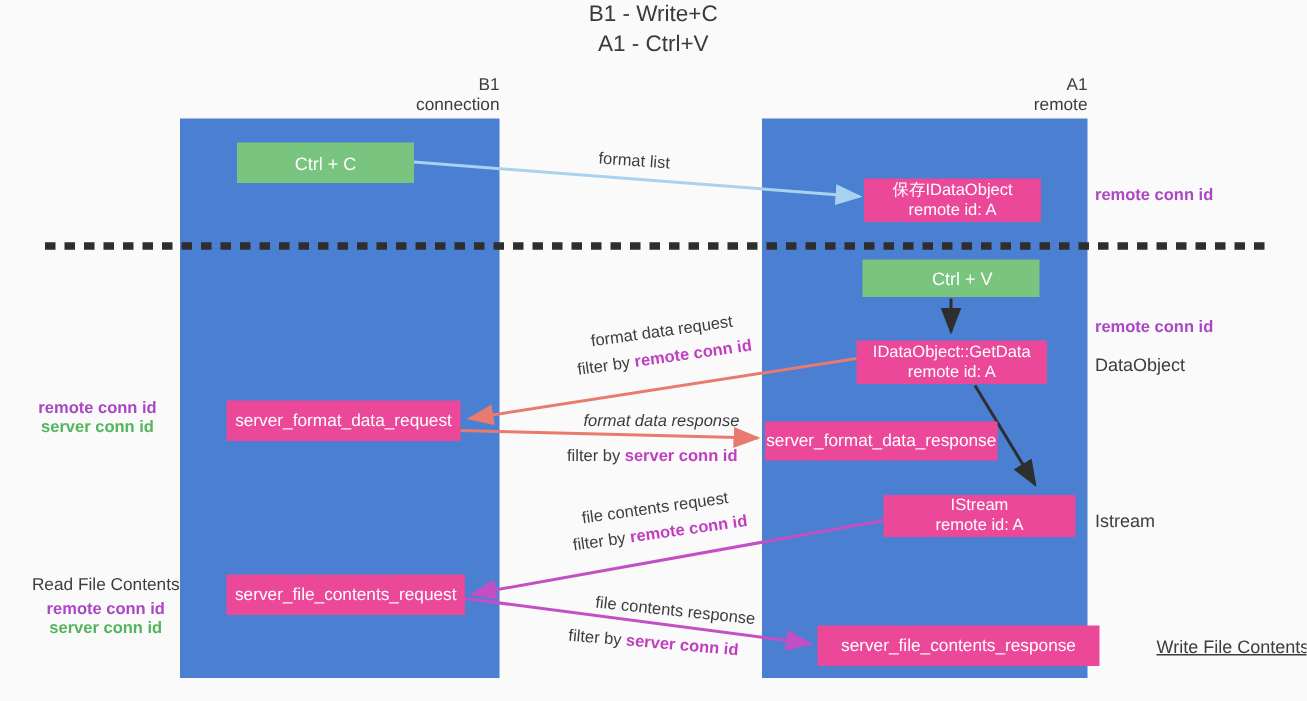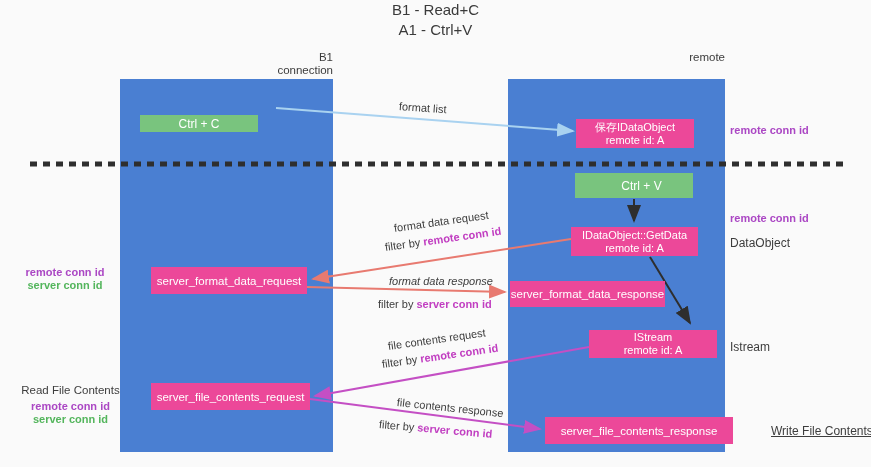--- a/index.html
+++ b/index.html
@@ -43,29 +43,30 @@
   .rot-pos4 { transform:rotate(4deg); }
   .rot-pos6 { transform:rotate(6deg); }
   .rot-pos5 { transform:rotate(5deg); }
 </style>
 </head>
 <body>
 
 <div class="canvas">
 
   <div class="title-block">
-    <div>B1 - Read+C</div>
+    <div>B1 - Write+C</div>
     <div>A1 - Ctrl+V</div>
   </div>
 
   <div class="lane-header" style="left:120px; top:51px; width:213px;">
     <div>B1</div>
     <div>connection</div>
   </div>
   <div class="lane-header" style="left:508px; top:51px; width:217px;">
+    <div>A1</div>
     <div>remote</div>
   </div>
 
   <div class="lane" style="left:120px; top:79px; width:213px; height:373px;"></div>
   <div class="lane" style="left:508px; top:79px; width:217px; height:373px;"></div>
 
   <svg class="arrow-layer" width="871" height="467">
     <defs>
       <marker id="ah-blue" markerWidth="9" markerHeight="7" refX="8" refY="3.5" orient="auto">
         <path d="M0,0 L9,3.5 L0,7 Z" fill="#a9d2f0"></path>
@@ -91,21 +92,21 @@
 
     <line x1="307" y1="287" x2="505" y2="292" stroke="#e87a70" stroke-width="2" marker-end="url(#ah-salmon)"></line>
 
     <line x1="650" y1="257" x2="690" y2="323" stroke="#2e2e2e" stroke-width="2" marker-end="url(#ah-black)"></line>
 
     <line x1="589" y1="347" x2="315" y2="396" stroke="#c44fc4" stroke-width="2" marker-end="url(#ah-magenta)"></line>
 
     <line x1="310" y1="399" x2="540" y2="429" stroke="#c44fc4" stroke-width="2" marker-end="url(#ah-magenta)"></line>
   </svg>
 
-  <div class="node green key" style="left:140px; top:95px; width:118px; height:17px;margin-top:20px;">
+  <div class="node green key" style="left:158px; top:95px; width:118px; height:27px;">
     <span>Ctrl + C</span>
   </div>
 
   <div class="node orange" style="left:576px; top:119px; width:118px; height:29px;">
     <span class="l1">保存IDataObject</span>
     <span class="l2">remote id: A</span>
   </div>
 
   <div class="node green key" style="left:575px; top:173px; width:118px; height:25px;padding-left:15px;">
     <span>Ctrl + V</span>

